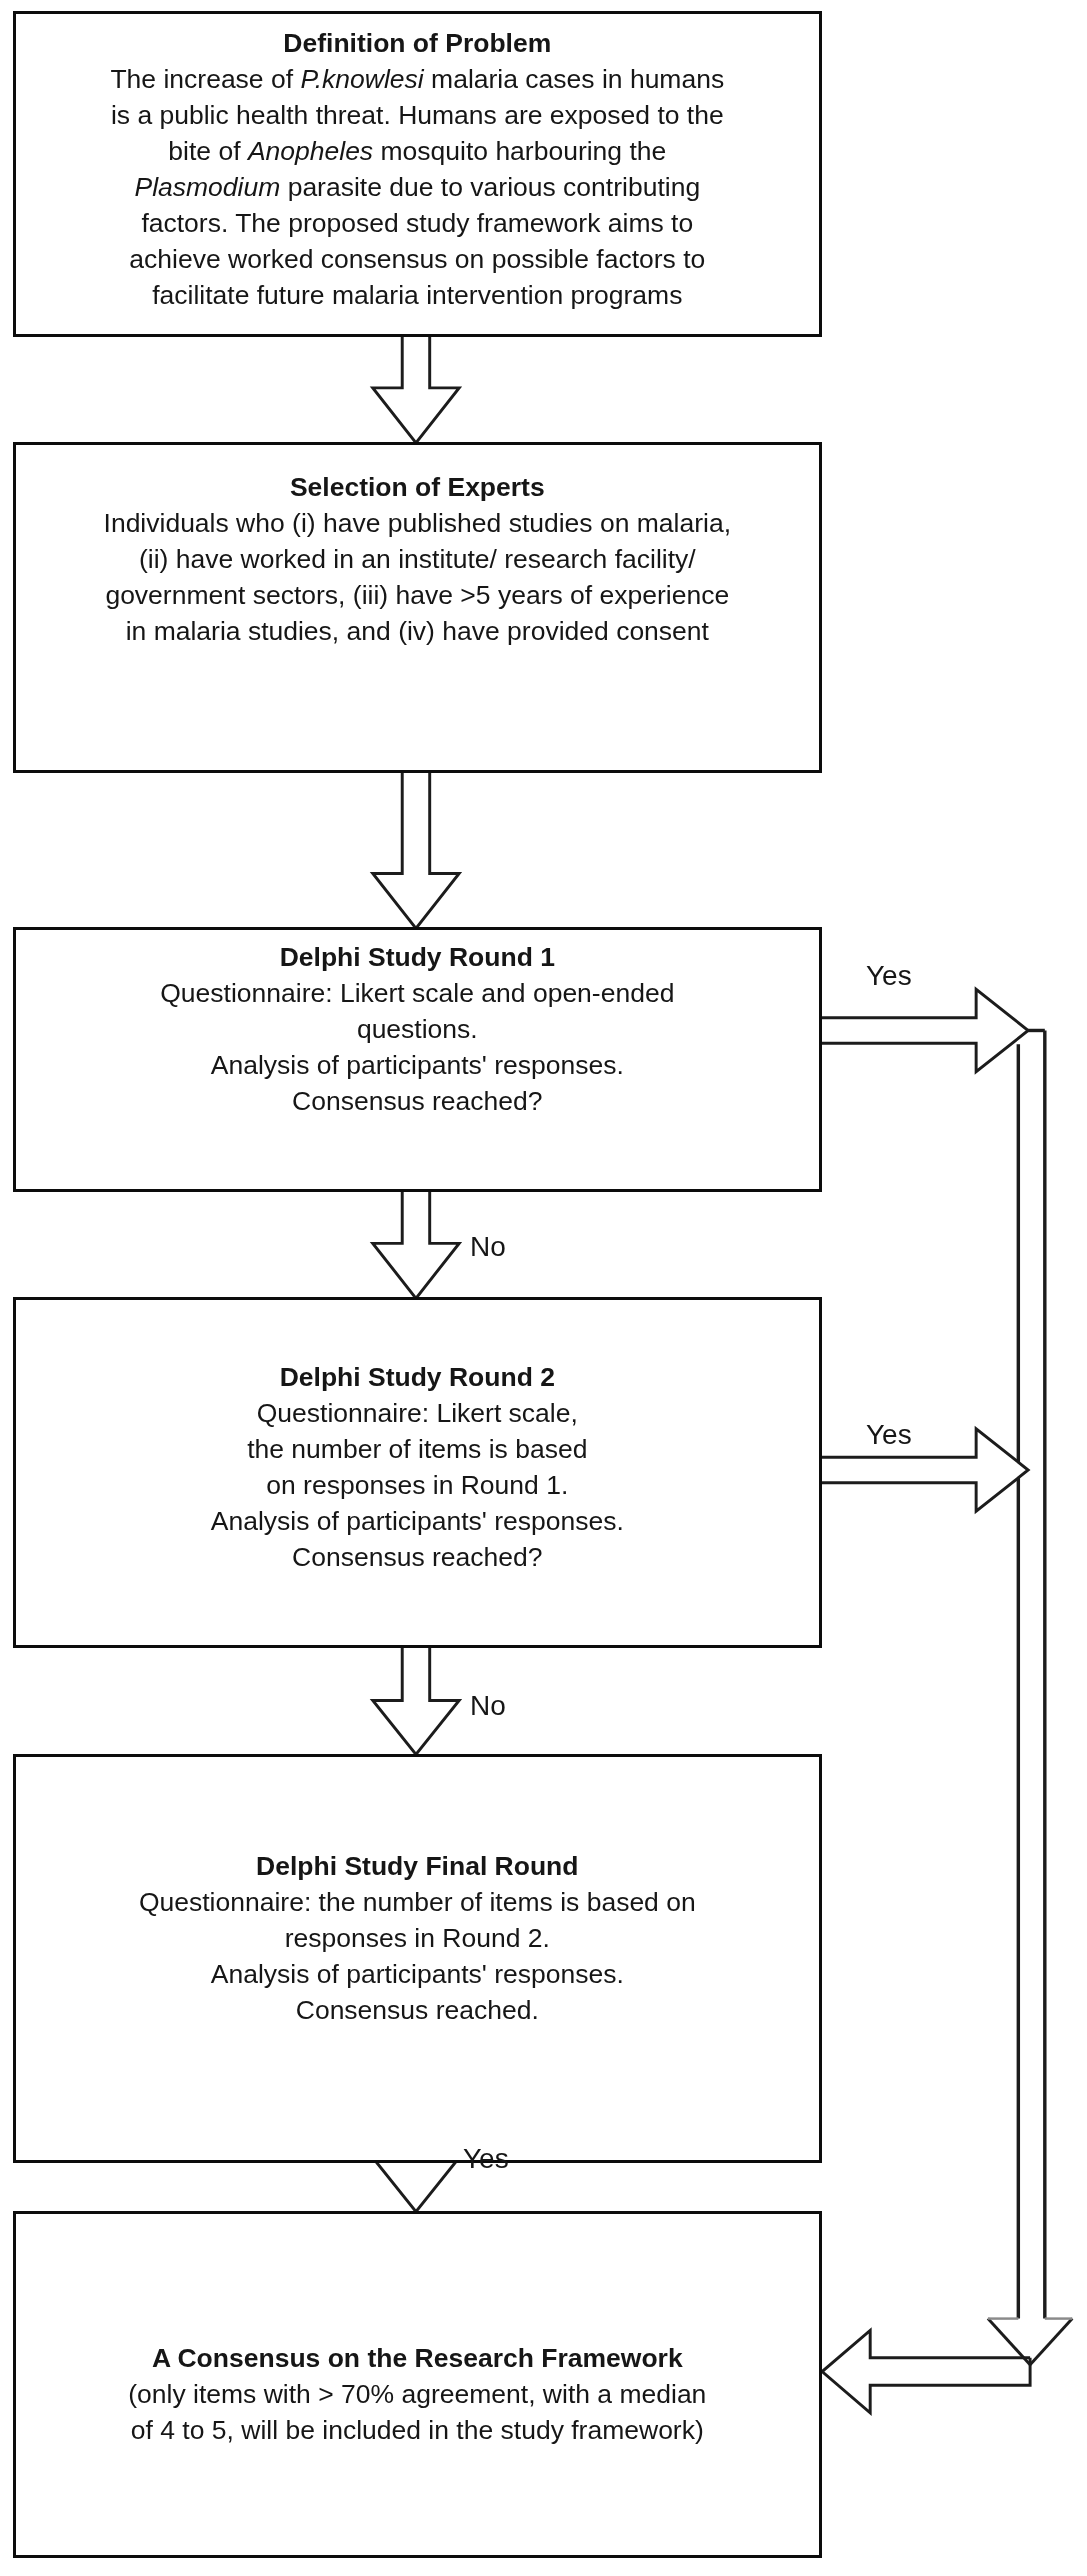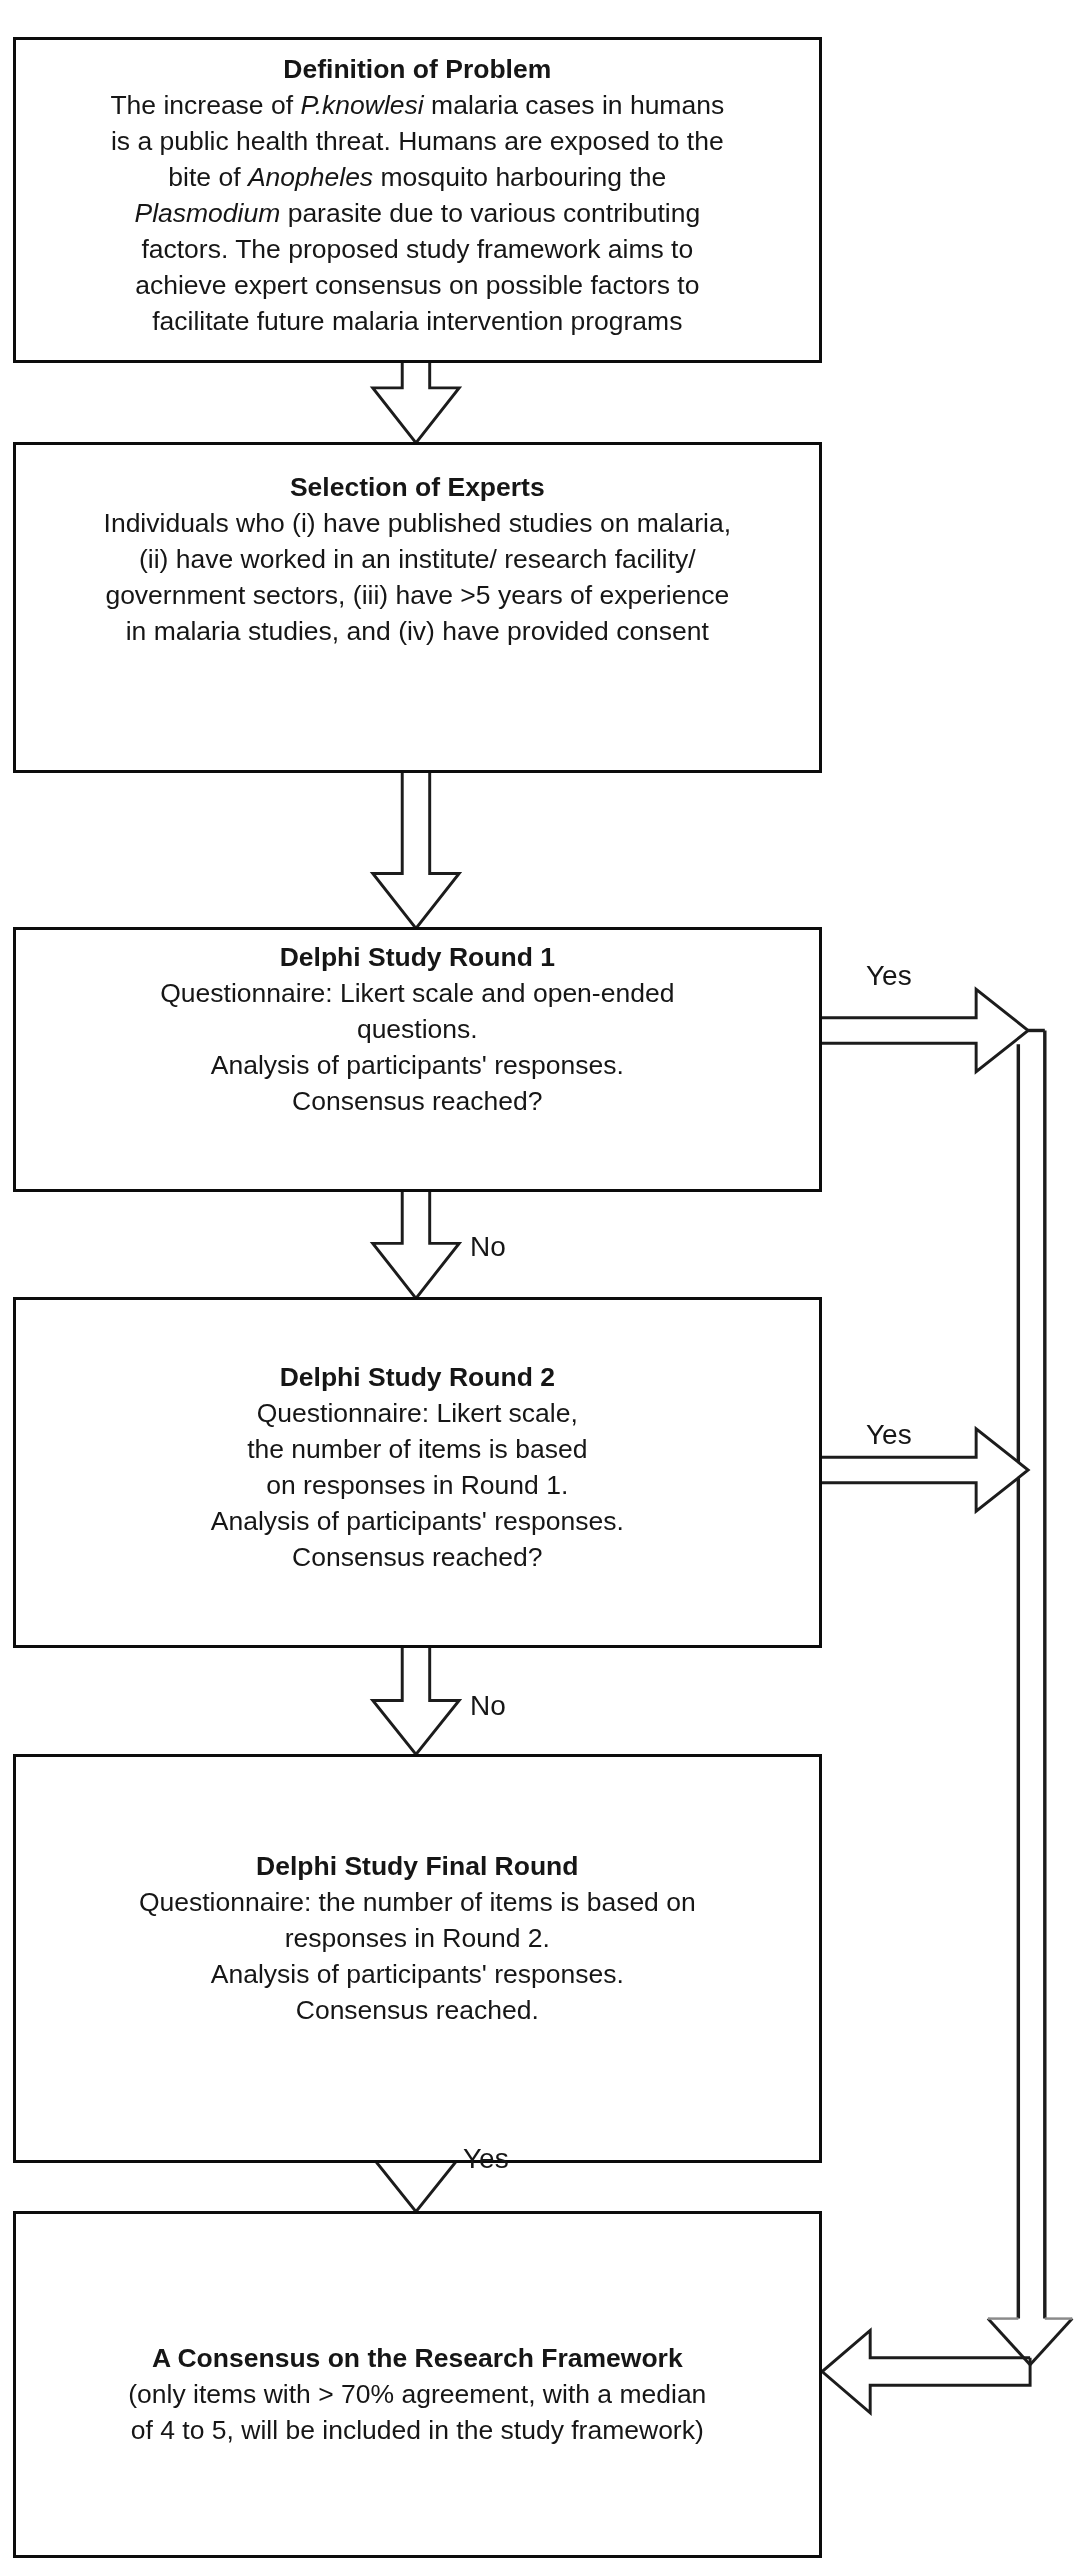--- a/index.html
+++ b/index.html
@@ -55,29 +55,29 @@
     <path d="M410 1678 L410 1733 L380 1733 L424 1788 L468 1733 L438 1733 L438 1678"></path>
     <path d="M410 2144 L410 2199 L380 2199 L424 2254 L468 2199 L438 2199 L438 2144"></path>
 
     <path d="M1050 2403 L887 2403 L887 2375 L838 2417 L887 2459 L887 2431 L1050 2431 L1050 2403"></path>
     <path class="wing" d="M1007 2363 L1050 2410"></path>
     <path class="wing" d="M1093 2363 L1050 2410"></path>
     <path class="shoulder" d="M1007 2363 L1038 2363"></path>
     <path class="shoulder" d="M1065 2363 L1093 2363"></path>
   </svg>
 
-  <div class="flow-box" style="top:10.8px;height:326px;padding-top:10.8px;margin-top:26px;">
+  <div class="flow-box" style="top:10.8px;height:326px;padding-top:10.8px;">
     <div class="box-title">Definition of Problem</div>
     <div class="box-lines">
         <div><span>The increase of </span><em>P.knowlesi</em><span> malaria cases in humans</span></div>
         <div><span>is a public health threat. Humans are exposed to the</span></div>
         <div><span>bite of </span><em>Anopheles</em><span> mosquito harbouring the</span></div>
         <div><em>Plasmodium</em><span> parasite due to various contributing</span></div>
         <div><span>factors. The proposed study framework aims to</span></div>
-        <div><span>achieve expert consensus on possible factors to</span></div>
+        <div><span>achieve worked consensus on possible factors to</span></div>
         <div><span>facilitate future malaria intervention programs</span></div>
       </div>
   </div>
 
   <div class="flow-box" style="top:442px;height:331px;padding-top:23.6px;">
     <div class="box-title">Selection of Experts</div>
     <div class="box-lines">
         <div><span>Individuals who (i) have published studies on malaria,</span></div>
         <div><span>(ii) have worked in an institute/ research facility/</span></div>
         <div><span>government sectors, (iii) have &gt;5 years of experience</span></div>

